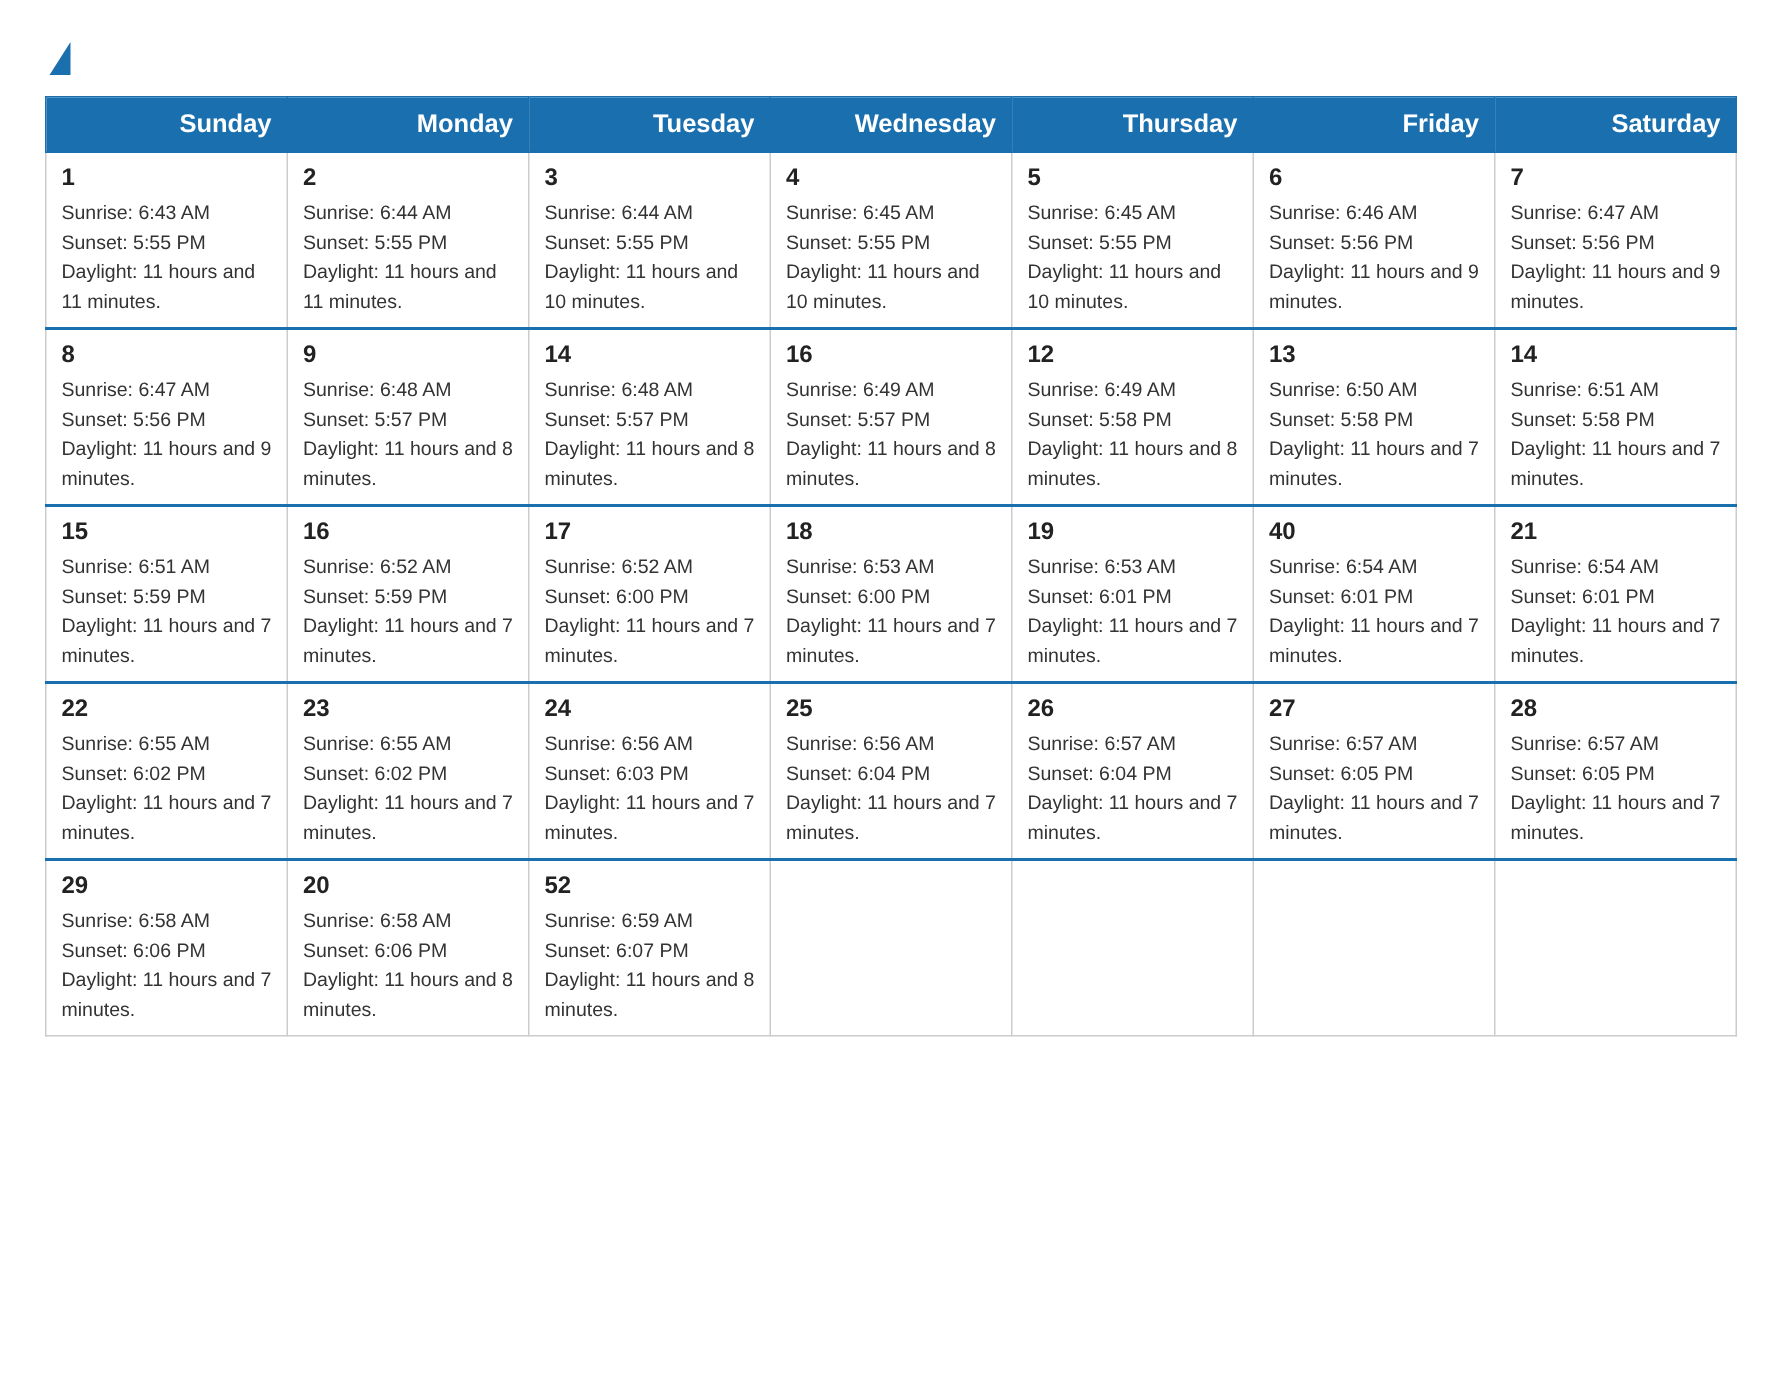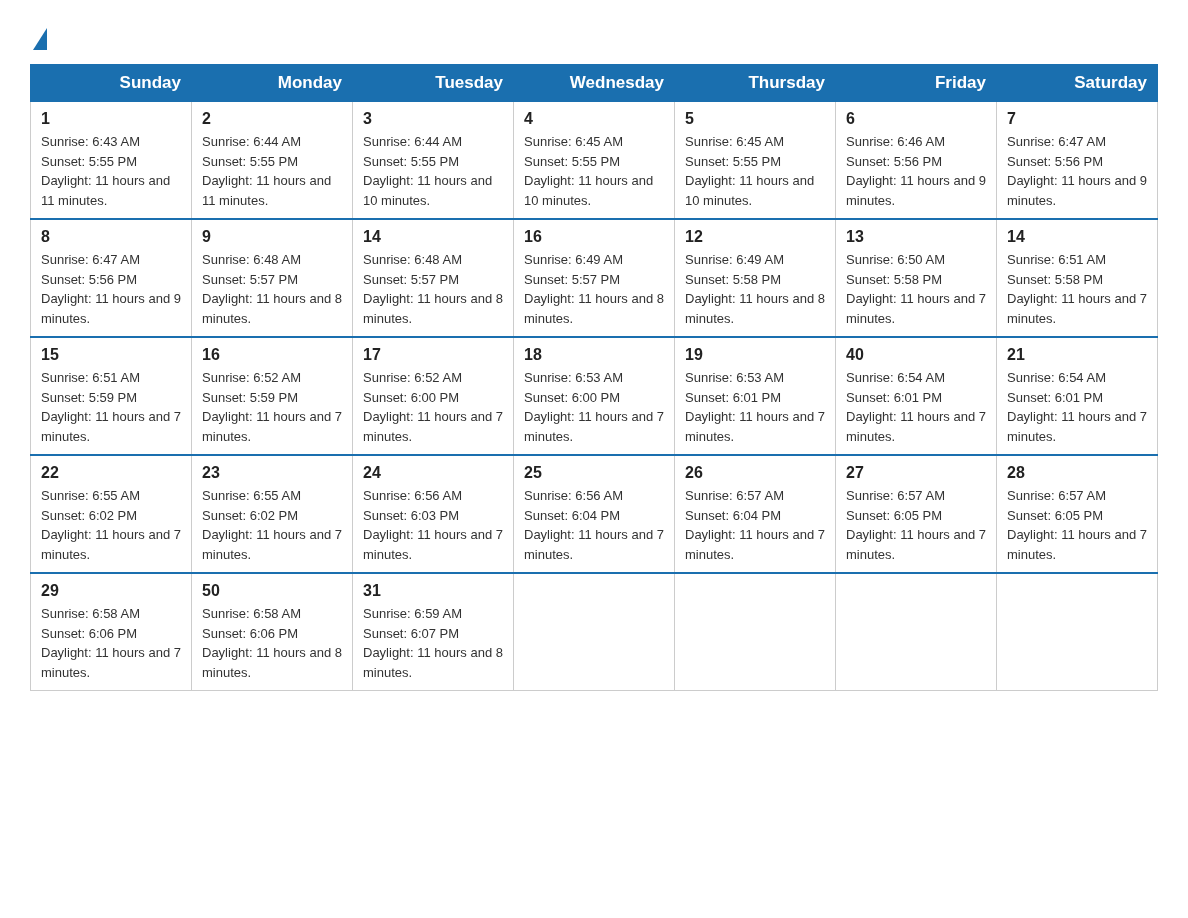--- a/index.html
+++ b/index.html
@@ -251,25 +251,25 @@
           <span class="day-num">28</span>
           <div class="day-info">Sunrise: 6:57 AM<br>Sunset: 6:05 PM<br>Daylight: 11 hours and 7 minutes.</div>
         </td>
       </tr>
       <tr>
         <td>
           <span class="day-num">29</span>
           <div class="day-info">Sunrise: 6:58 AM<br>Sunset: 6:06 PM<br>Daylight: 11 hours and 7 minutes.</div>
         </td>
         <td>
-          <span class="day-num">50</span>
+          <span class="day-num">20</span>
           <div class="day-info">Sunrise: 6:58 AM<br>Sunset: 6:06 PM<br>Daylight: 11 hours and 8 minutes.</div>
         </td>
         <td>
-          <span class="day-num">31</span>
+          <span class="day-num">52</span>
           <div class="day-info">Sunrise: 6:59 AM<br>Sunset: 6:07 PM<br>Daylight: 11 hours and 8 minutes.</div>
         </td>
         <td class="empty-cell"></td>
         <td class="empty-cell"></td>
         <td class="empty-cell"></td>
         <td class="empty-cell"></td>
       </tr>
     </tbody>
 </table>
 

